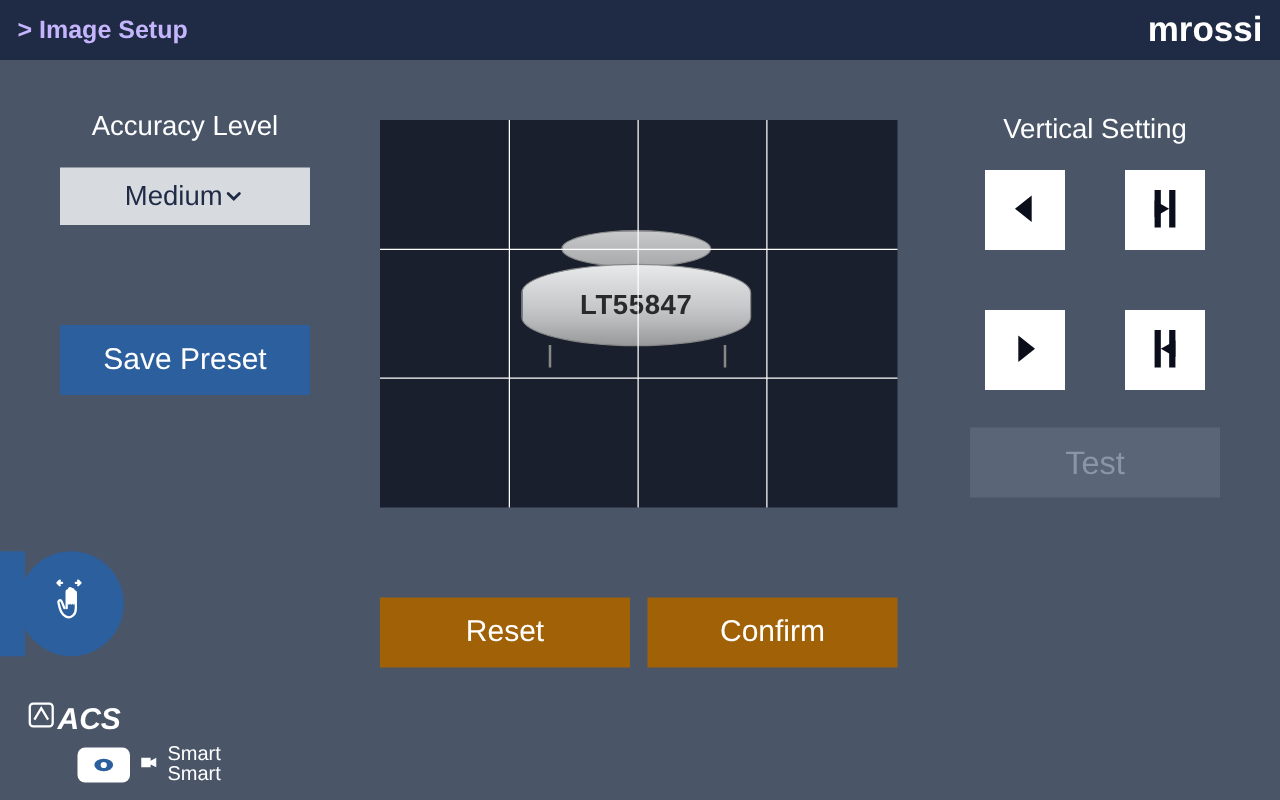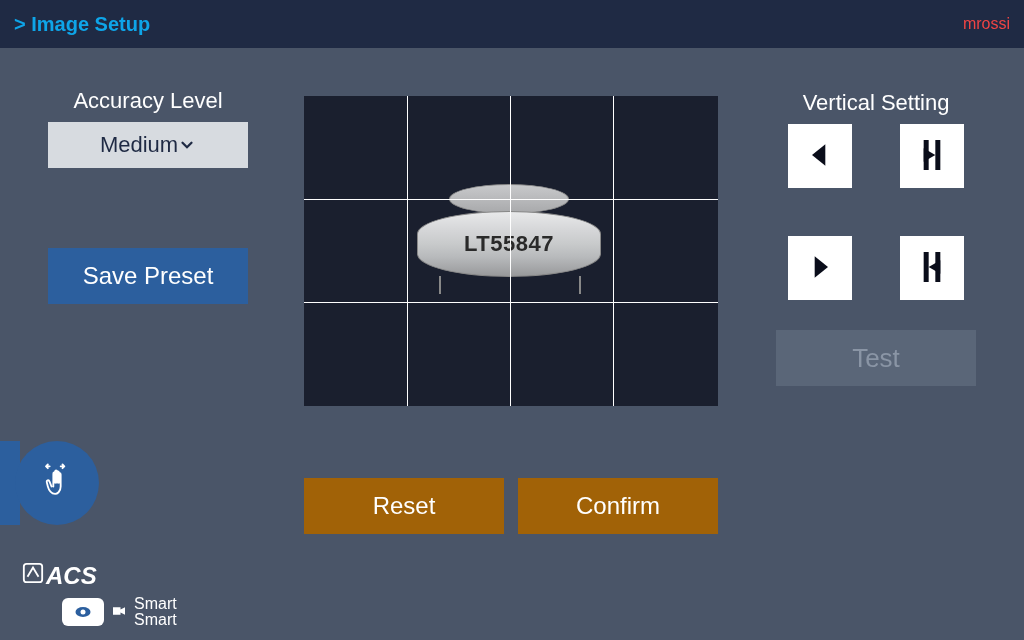--- a/index.html
+++ b/index.html
@@ -17,45 +17,45 @@
     }
     .header {
       height: 48px;
       background: #1f2a44;
       display: flex;
       justify-content: space-between;
       align-items: center;
       padding: 0 14px;
     }
     .header .title {
-      color: #0ea5e9;
+      color: #c4b5fd;
       font-size: 20px;
       font-weight: 600;
     }
     .header .user {
-      color: #ef4444;
-      font-size: 16px;
-      font-weight: 400;
+      color: #ffffff;
+      font-size: 28px;
+      font-weight: 700;
     }
     .content {
       position: relative;
       width: 100%;
       height: calc(100% - 48px);
     }
     .left-panel {
       position: absolute;
       left: 48px;
       top: 40px;
       width: 200px;
     }
     .section-label {
       color: #fff;
       font-size: 22px;
       text-align: center;
-      margin-bottom: 8px;
+      margin-bottom: 20px;
       font-weight: 400;
     }
     .dropdown {
       background: #d7dbe0;
       height: 46px;
       display: flex;
       align-items: center;
       justify-content: center;
       cursor: pointer;
     }

